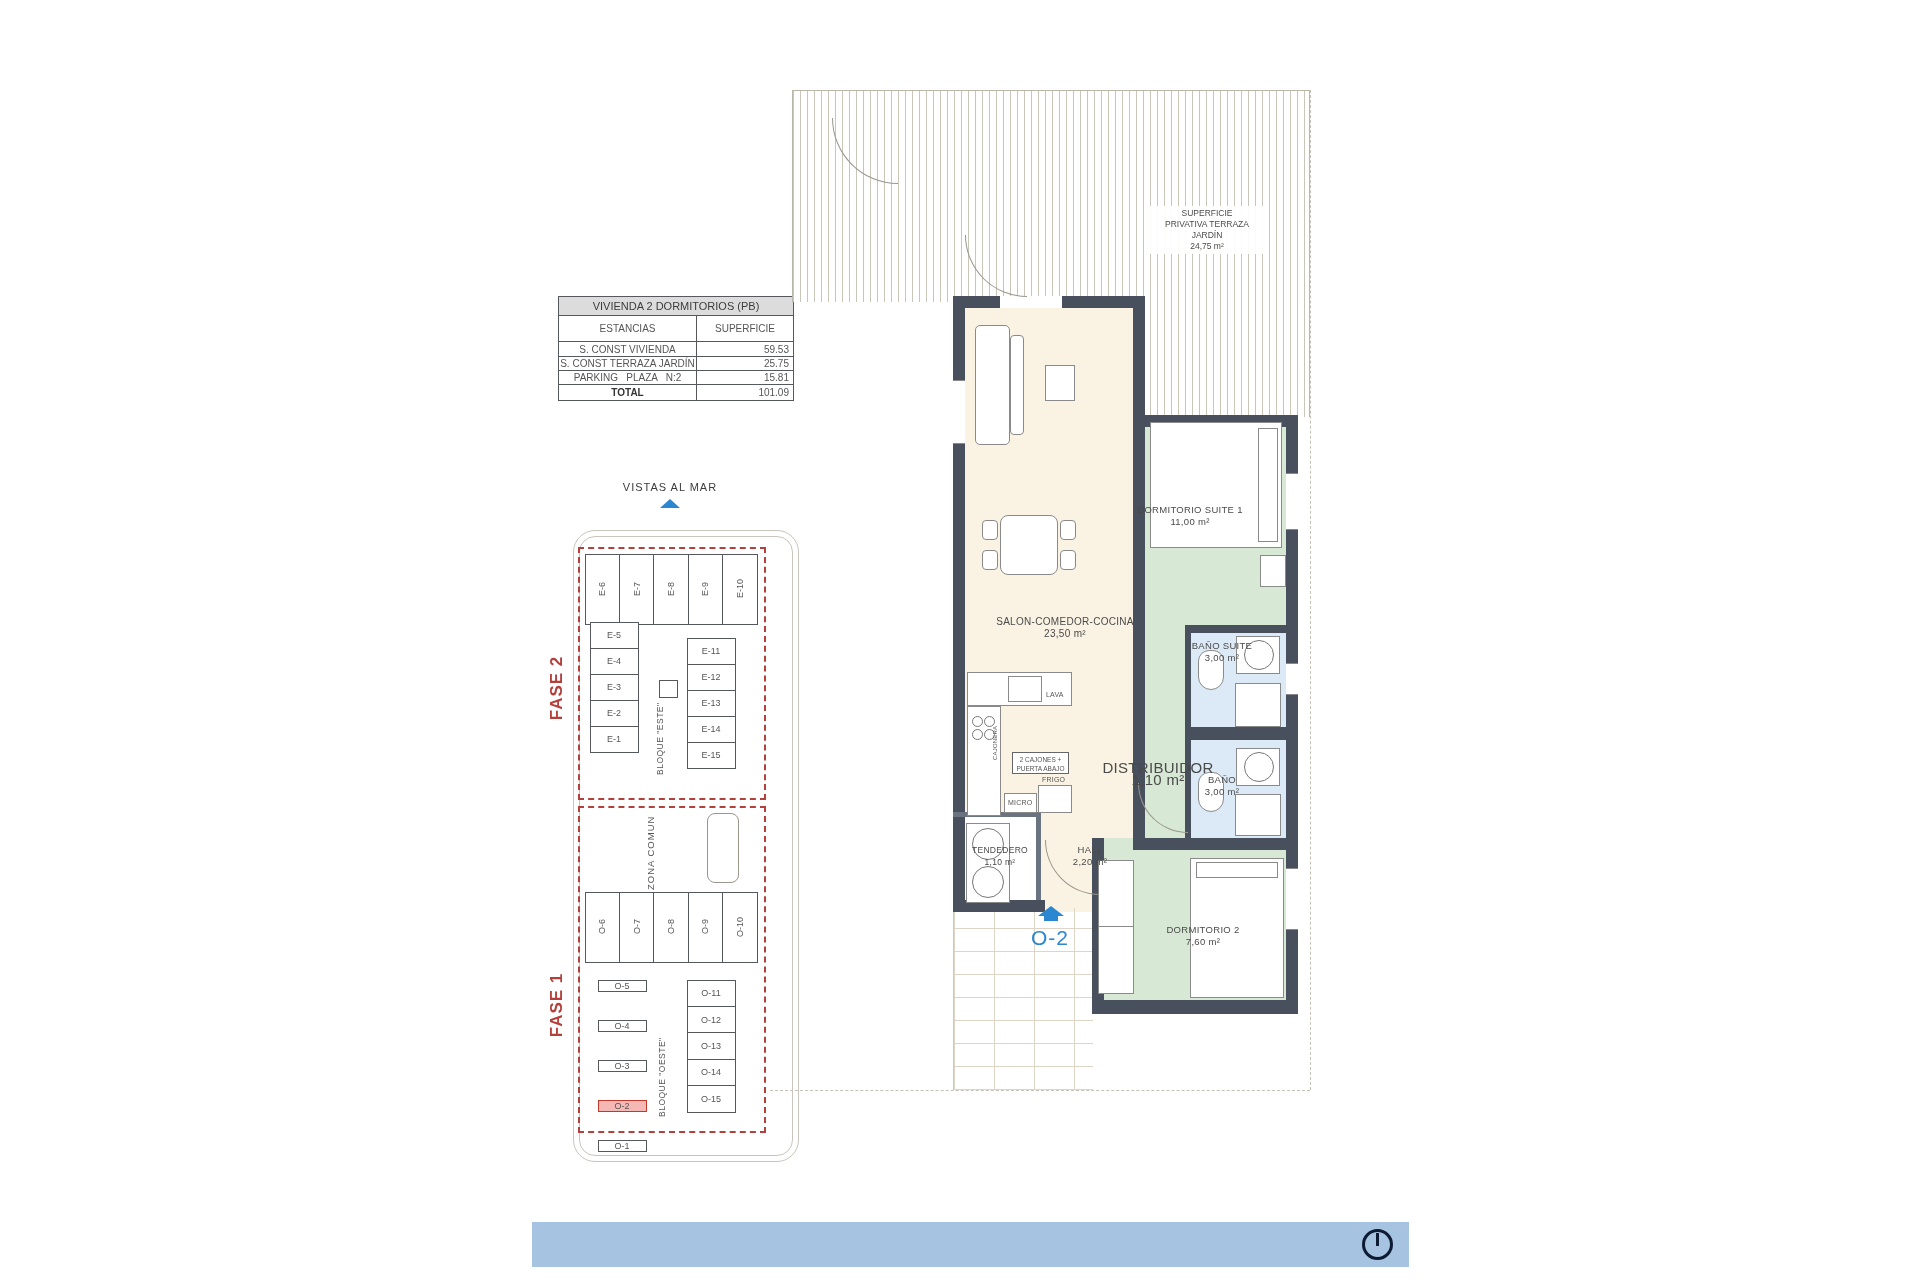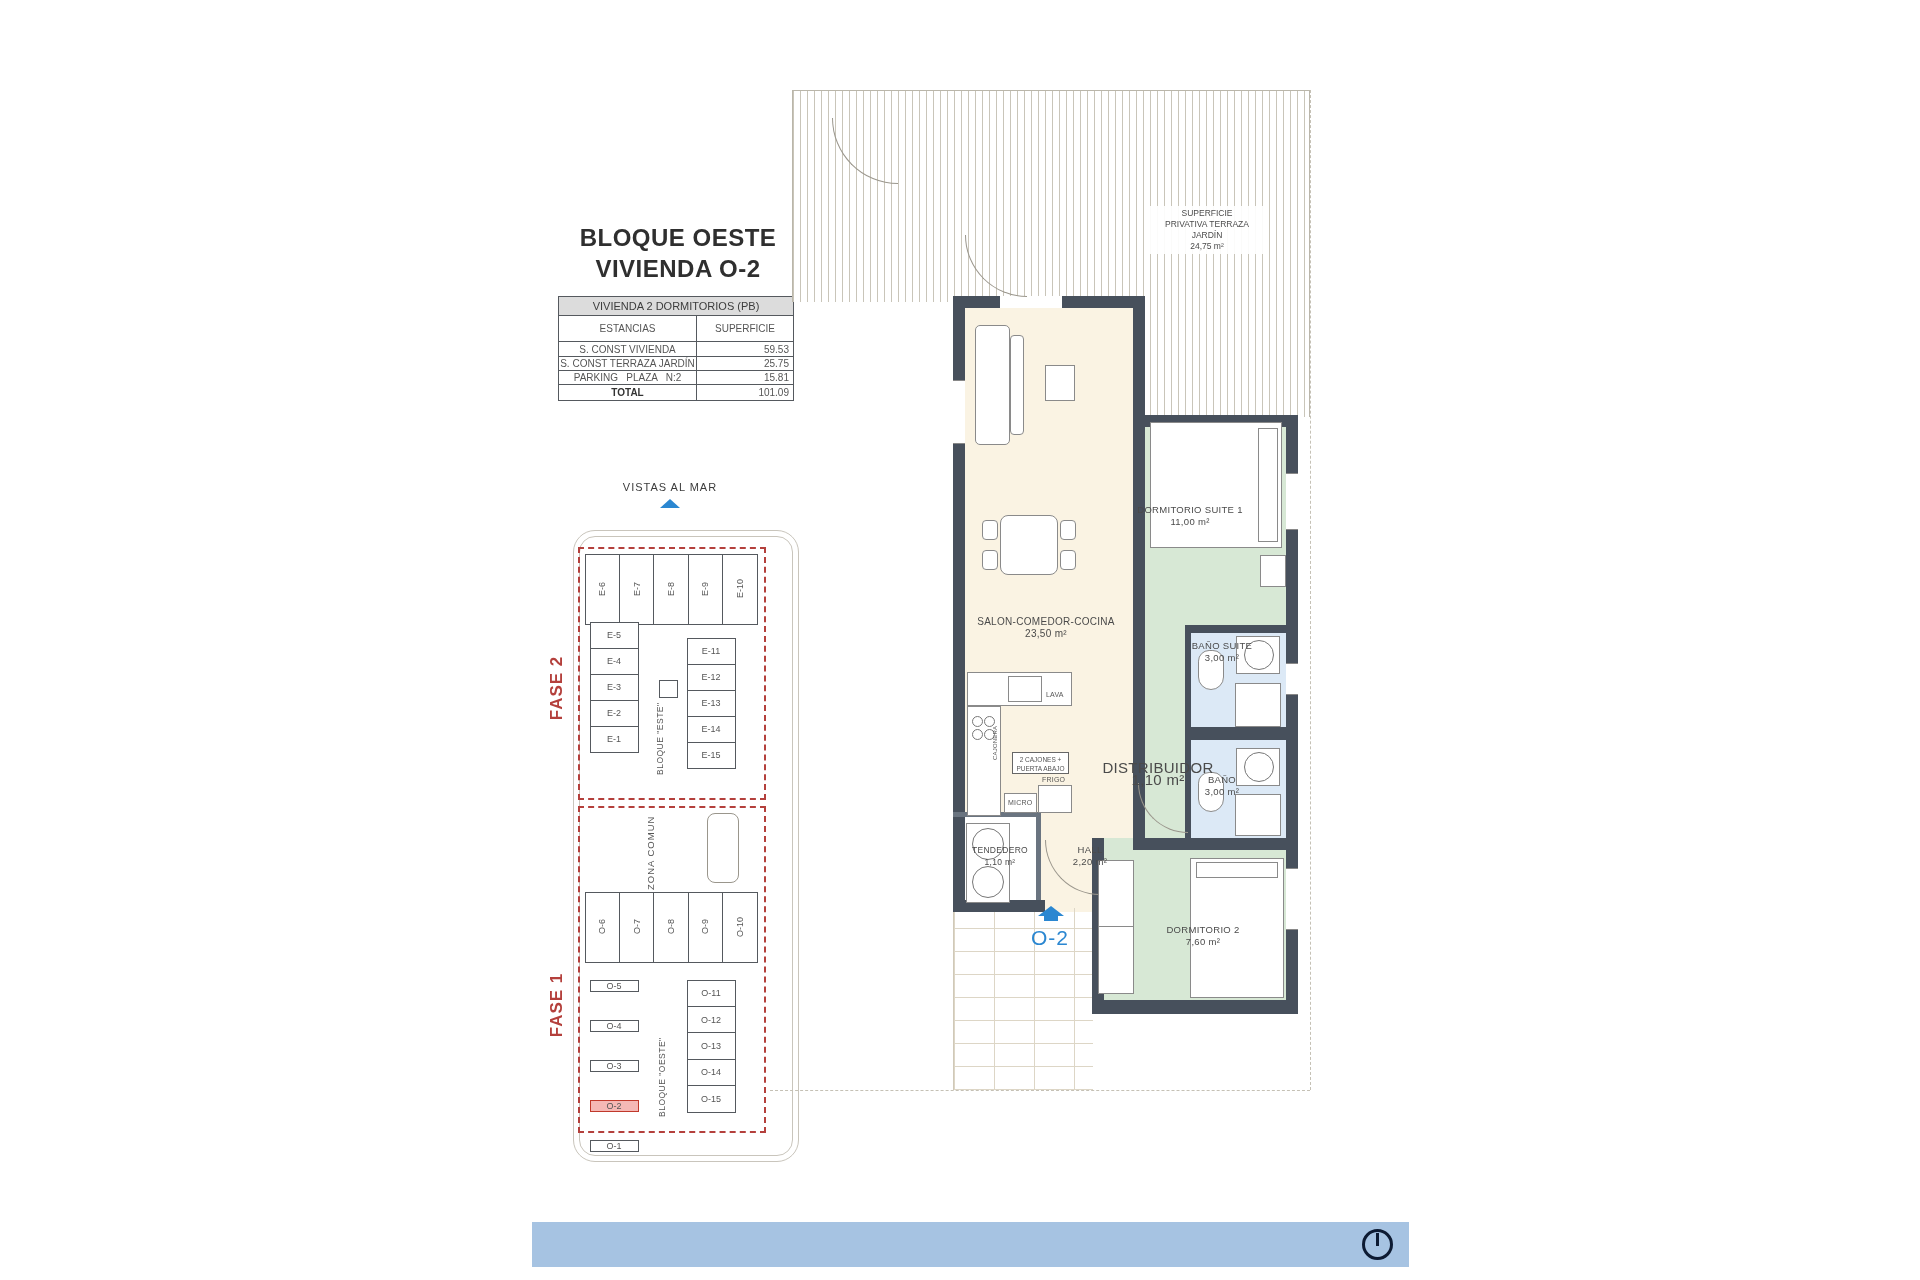--- a/index.html
+++ b/index.html
@@ -33,24 +33,20 @@
          font-size:9px;color:#555;box-sizing:border-box;margin:-0.5px;}
   .dash-red{border:2px dashed #b4403c;box-sizing:border-box;}
   .fase{color:#b4403c;font-weight:bold;font-size:17px;letter-spacing:1px;text-align:center;}
   .arc{border:1.2px solid #9a968c;box-sizing:border-box;background:transparent;}
 </style>
 </head>
 <body>
 
 <div id="page">
 
-  <div class="abs" style="left:543px;top:222px;width:270px;text-align:center;font-weight:bold;font-size:24px;line-height:31px;color:#2f2f2f;letter-spacing:.5px;">
-    <div>BLOQUE OESTE</div>
-    <div>VIVIENDA O-2</div>
-  </div>
 
   <div class="abs tbl" style="left:558px;top:296px;width:236px;">
     <div class="tbl-title">VIVIENDA 2 DORMITORIOS (PB)</div>
     <div class="trow sub">
       <div class="tc-l">ESTANCIAS</div>
       <div class="tc-r" style="text-align:center;padding-right:0;">SUPERFICIE</div>
     </div>
     <div class="trow r14" style="height:15px;line-height:15px;">
       <div class="tc-l">S. CONST VIVIENDA</div>
       <div class="tc-r">59.53</div>
@@ -150,21 +146,21 @@
       <div class="ucell">
           <span class="vtext">O-8</span>
         </div>
       <div class="ucell">
           <span class="vtext">O-9</span>
         </div>
       <div class="ucell">
           <span class="vtext">O-10</span>
         </div>
     </div>
-    <div class="abs ucol" style="left:15px;top:450px;width:48px;height:132px;gap:29px;">
+    <div class="abs ucol" style="left:23px;top:450px;width:48px;height:132px;gap:29px;">
       <div class="ucell">
           <span>O-5</span>
         </div>
       <div class="ucell">
           <span>O-4</span>
         </div>
       <div class="ucell">
           <span>O-3</span>
         </div>
       <div class="ucell" style="background:#f5b8b5;border:1.5px solid #c0392b;">
@@ -286,21 +282,21 @@
     <div class="abs furn" style="left:466px;top:660px;width:44px;height:38px;"></div>
     <div class="abs" style="left:474px;top:664px;width:28px;height:28px;border:1px solid #777;border-radius:50%;"></div>
     <div class="abs furn" style="left:428px;top:684px;width:26px;height:40px;border-radius:12px 12px 14px 14px;"></div>
     <div class="abs furn diag" style="left:465px;top:706px;width:46px;height:42px;"></div>
 
     <div class="abs furn" style="left:328px;top:772px;width:36px;height:134px;"></div>
     <div class="abs" style="left:328px;top:838px;width:36px;border-top:1px solid #8a8a8a;"></div>
     <div class="abs furn diag" style="left:420px;top:770px;width:94px;height:140px;"></div>
     <div class="abs furn" style="left:426px;top:774px;width:82px;height:16px;"></div>
 
-    <div class="abs roomlabel" style="left:196px;top:528px;width:160px;font-size:10px;">
+    <div class="abs roomlabel" style="left:196px;top:528px;width:160px;font-size:10px;padding-left:19px;">
       <div>SALON-COMEDOR-COCINA</div>
       <div>23,50 m²</div>
     </div>
     <div class="abs roomlabel" style="left:340px;top:416px;width:160px;">
       <div>DORMITORIO SUITE 1</div>
       <div>11,00 m²</div>
     </div>
     <div class="abs roomlabel" style="left:392px;top:552px;width:120px;">
       <div>BAÑO SUITE</div>
       <div>3,00 m²</div>

